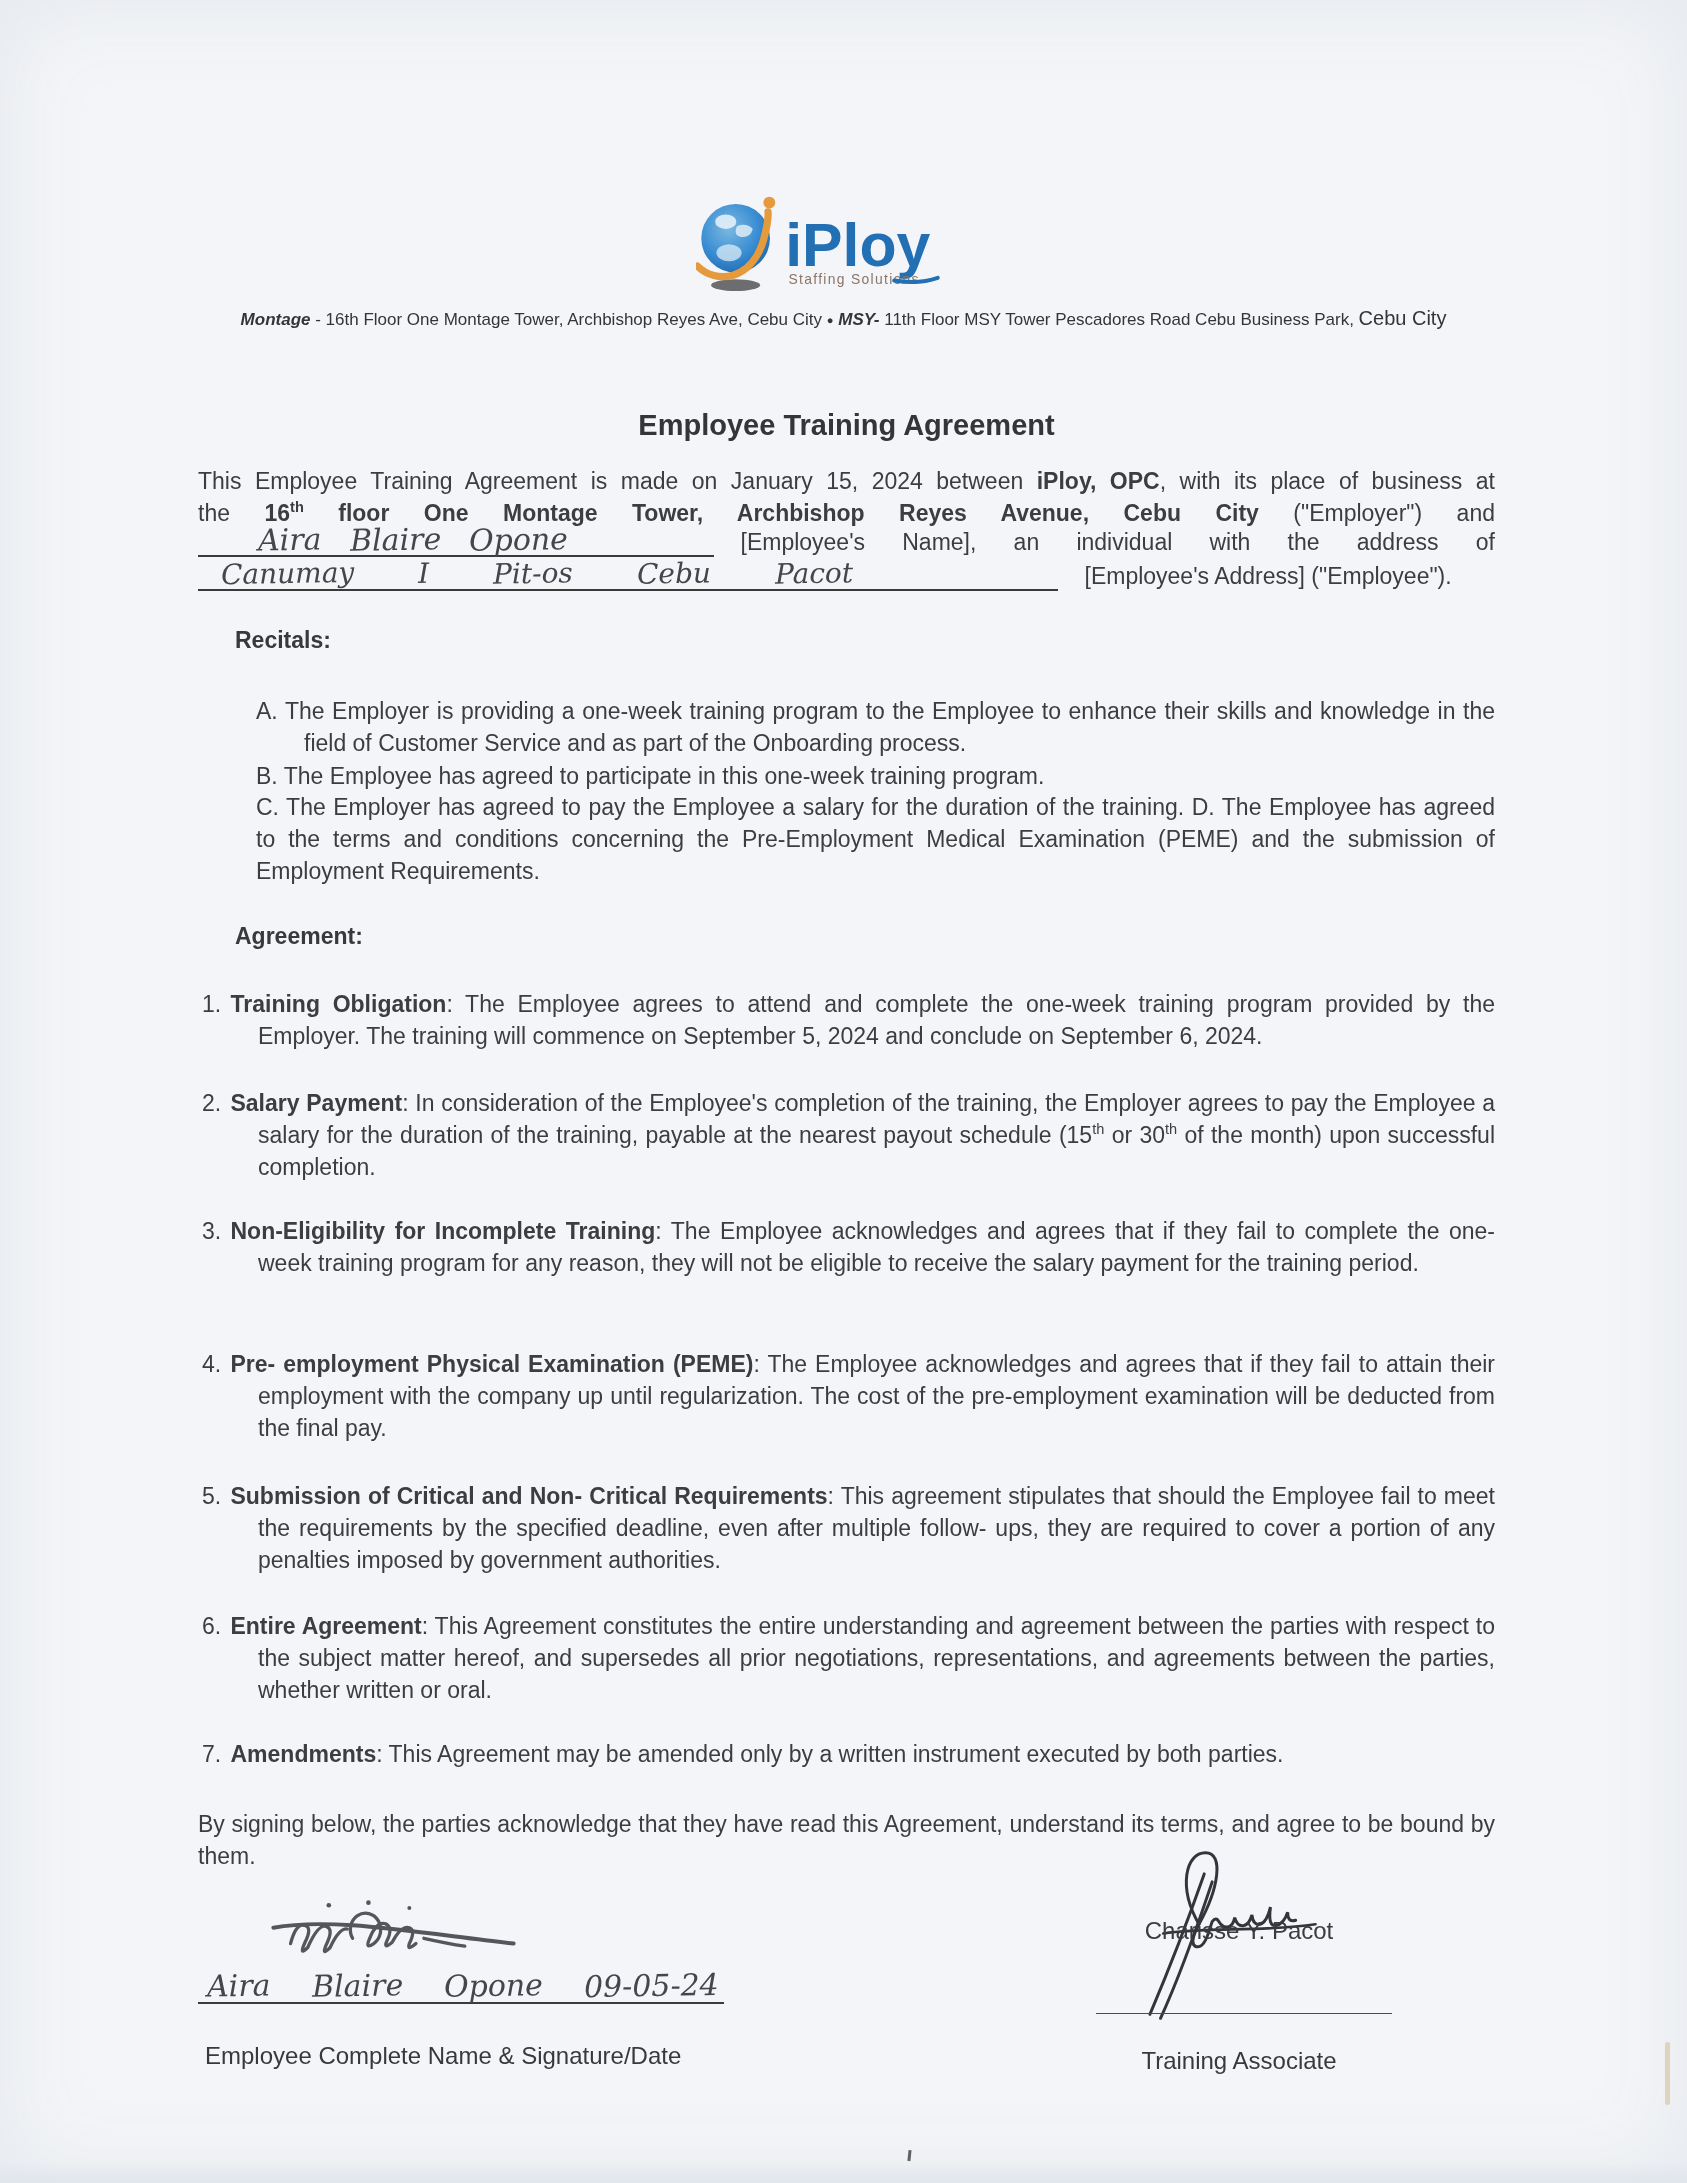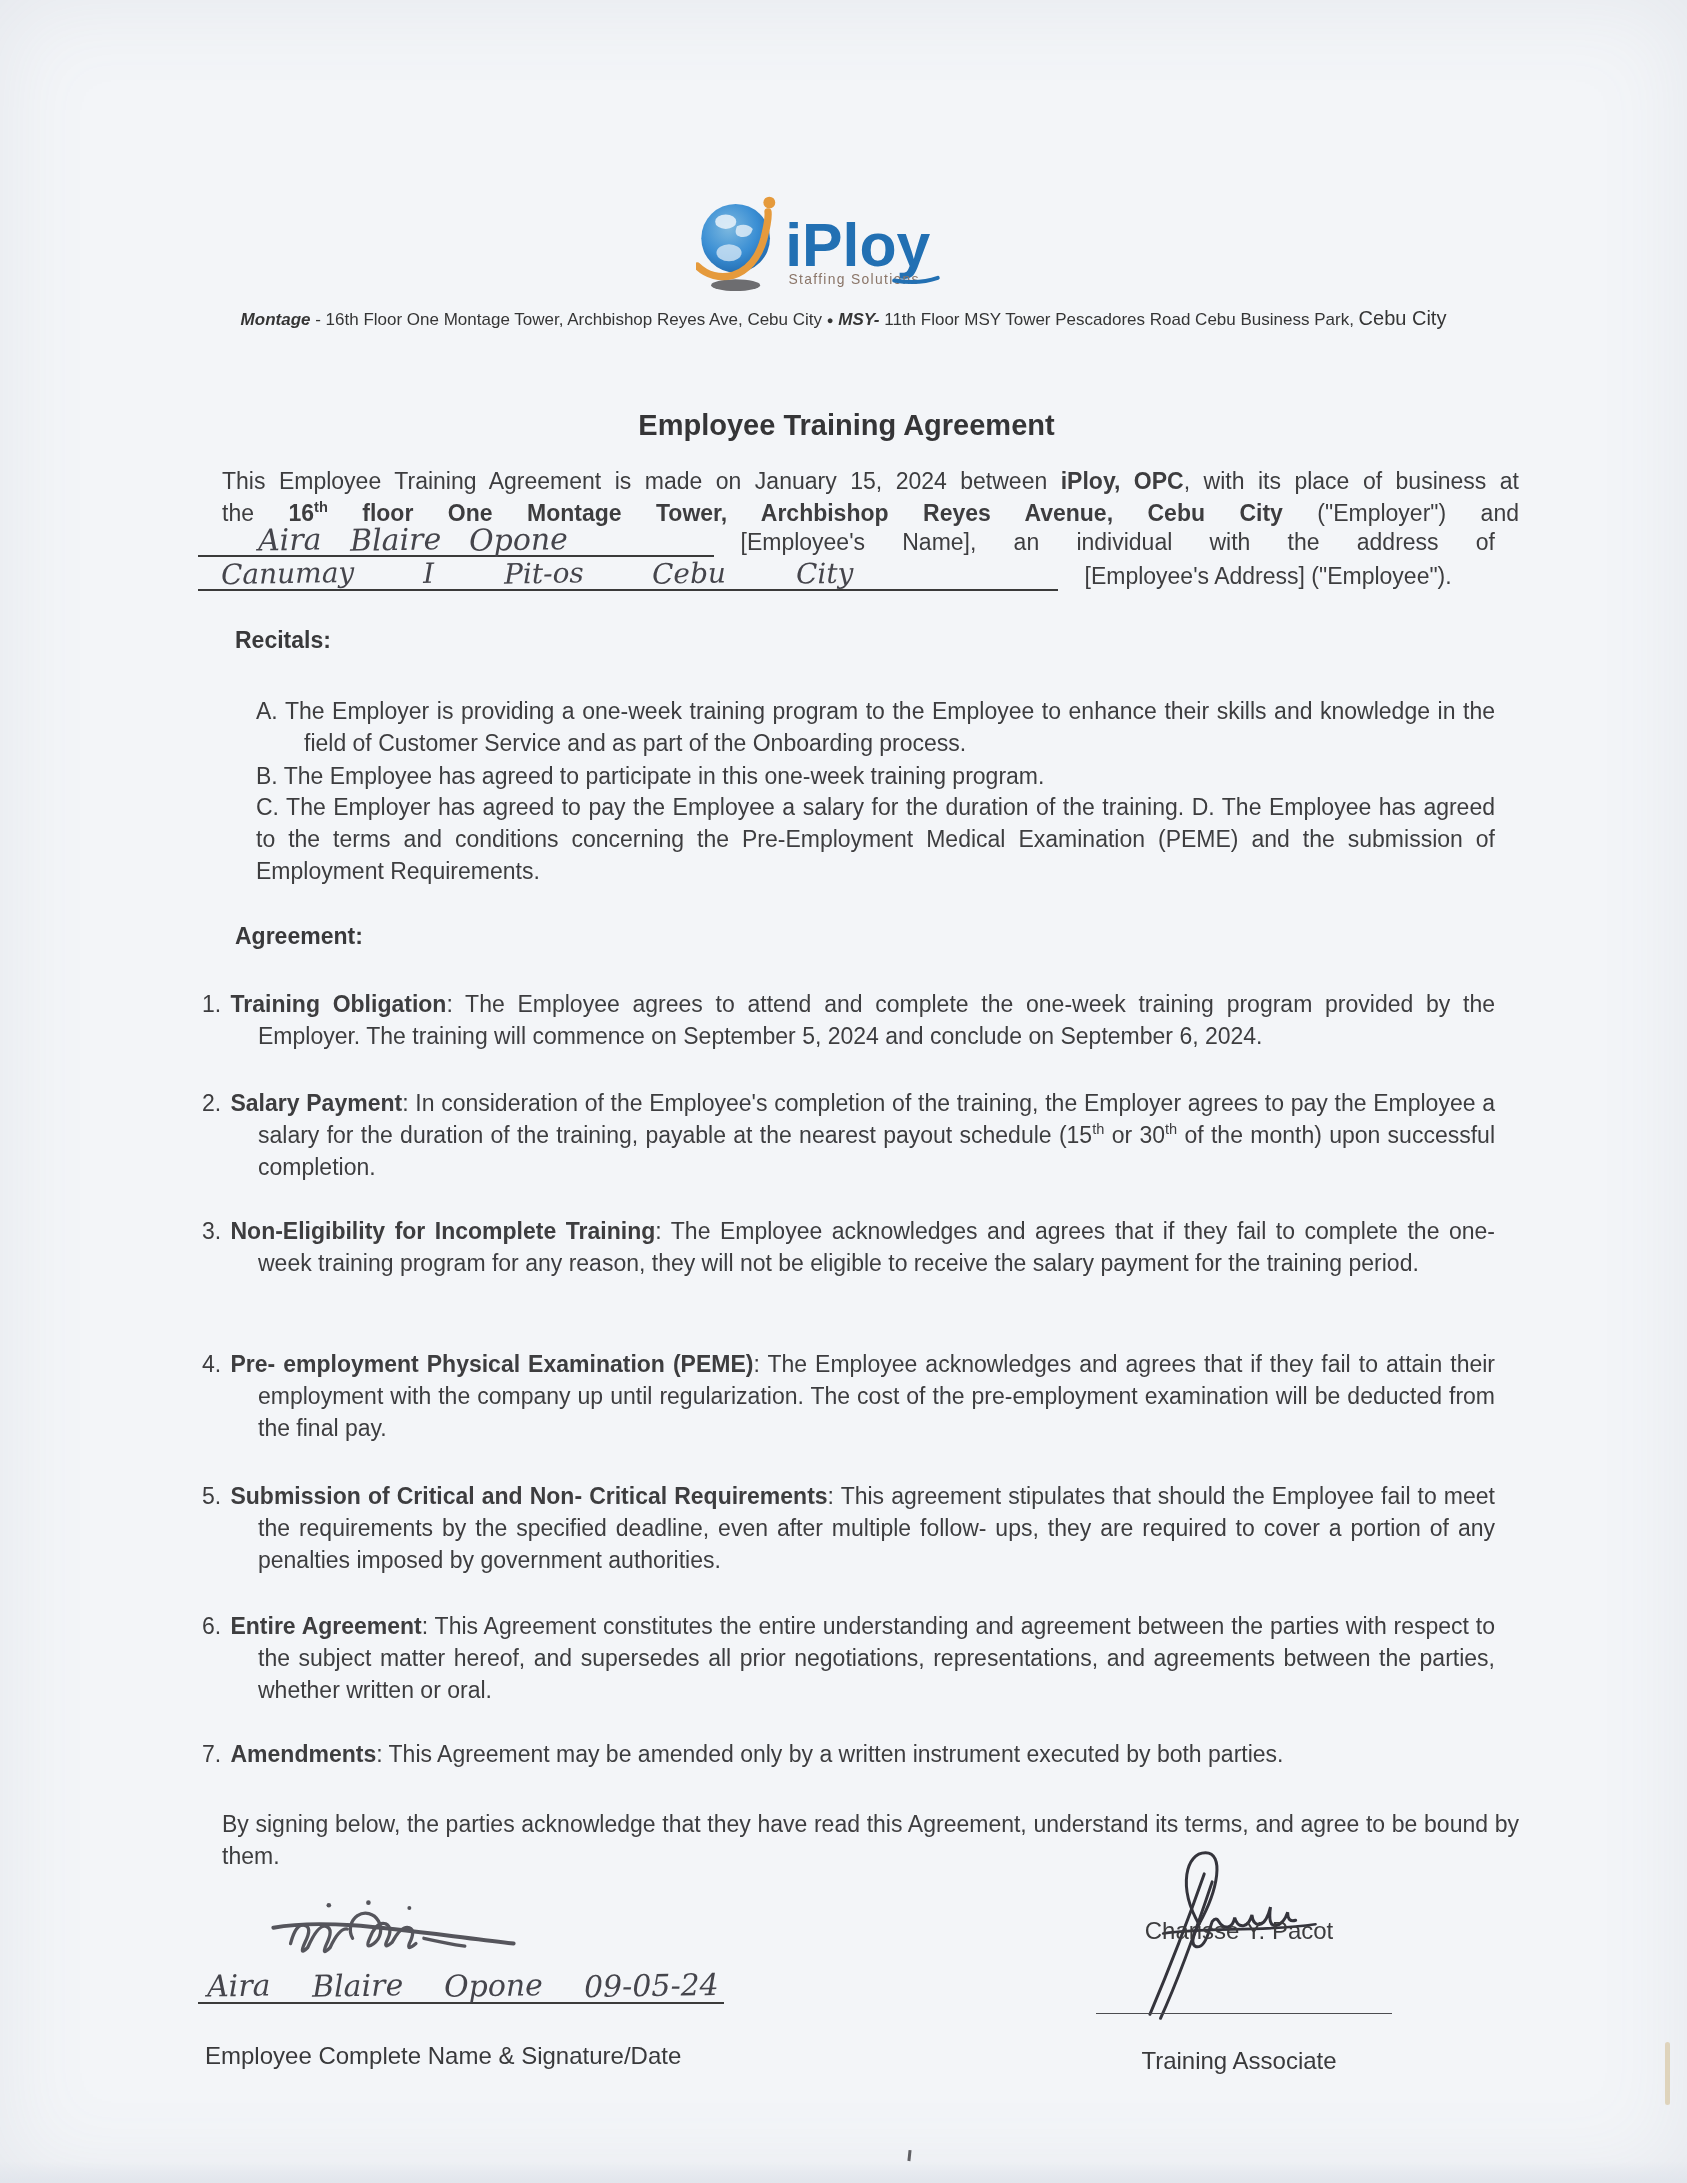--- a/index.html
+++ b/index.html
@@ -24,21 +24,21 @@
   .addr { left:0; width:1687px; text-align:center; font-size:17px; line-height:32px; color:#353535; }
   .addr .bullet { font-size:11.2px; vertical-align:1.3px; }
   .addr .hdr-big { font-size:20px; }
   .addr1 { top:302px; }
   .addr2 { top:332px; }
 
   .doc-title { left:198px; top:408px; width:1297px; text-align:center;
                font-size:29px; line-height:34px; font-weight:bold; color:#353537; }
 
   
-  .iline { left:198px; width:1297px;margin-left:24px; }
+  .iline { left:198px; width:1297px; }
   .l1 { top:465px; }
   .l2 { top:497px; }
   .hand { font-family:"DejaVu Serif", serif; font-style:italic; color:#45454c; }
   .fill-row { left:198px; width:1297px; display:flex; align-items:flex-end; }
   .row-name { top:521px; height:36px; }
   .row-addr { top:558px; height:33px; }
   .blank-line { border-bottom:2px solid #3a3a3a; display:flex; align-items:flex-end;
                 justify-content:space-between; overflow:visible; }
   .name-line { width:516px; padding:0 146px 1.3px 60px; box-sizing:border-box; }
   .addr-line { width:860px; padding:0 205px 1.3px 23px; box-sizing:border-box; }
@@ -122,21 +122,21 @@
     </div>
     <div class="after-text just-last">[Employee's Name], an individual with the address of</div>
   </div>
 
   <div class="abs fill-row row-addr">
     <div class="blank-line addr-line">
       <span class="hand hand-word">Canumay</span>
       <span class="hand hand-word">I</span>
       <span class="hand hand-word">Pit-os</span>
       <span class="hand hand-word">Cebu</span>
-      <span class="hand hand-word">City</span>
+      <span class="hand hand-word">Pacot</span>
     </div>
     <div class="after-text">[Employee's Address] ("Employee").</div>
   </div>
 
   <div class="abs sec-head" style="top:624px">Recitals:</div>
   <div class="abs rec-item body-text just rec-a" style="top:695px">A. The Employer is providing a one-week training program to the Employee to enhance their skills and knowledge in the field of Customer Service and as part of the Onboarding process.</div>
   <div class="abs rec-item body-text rec-bc" style="top:760px">B. The Employee has agreed to participate in this one-week training program.</div>
   <div class="abs rec-item body-text just rec-bc" style="top:791px">C. The Employer has agreed to pay the Employee a salary for the duration of the training. D. The Employee has agreed to the terms and conditions concerning the Pre-Employment Medical Examination (PEME) and the submission of Employment Requirements.</div>
 
   <div class="abs sec-head" style="top:920px">Agreement:</div>

